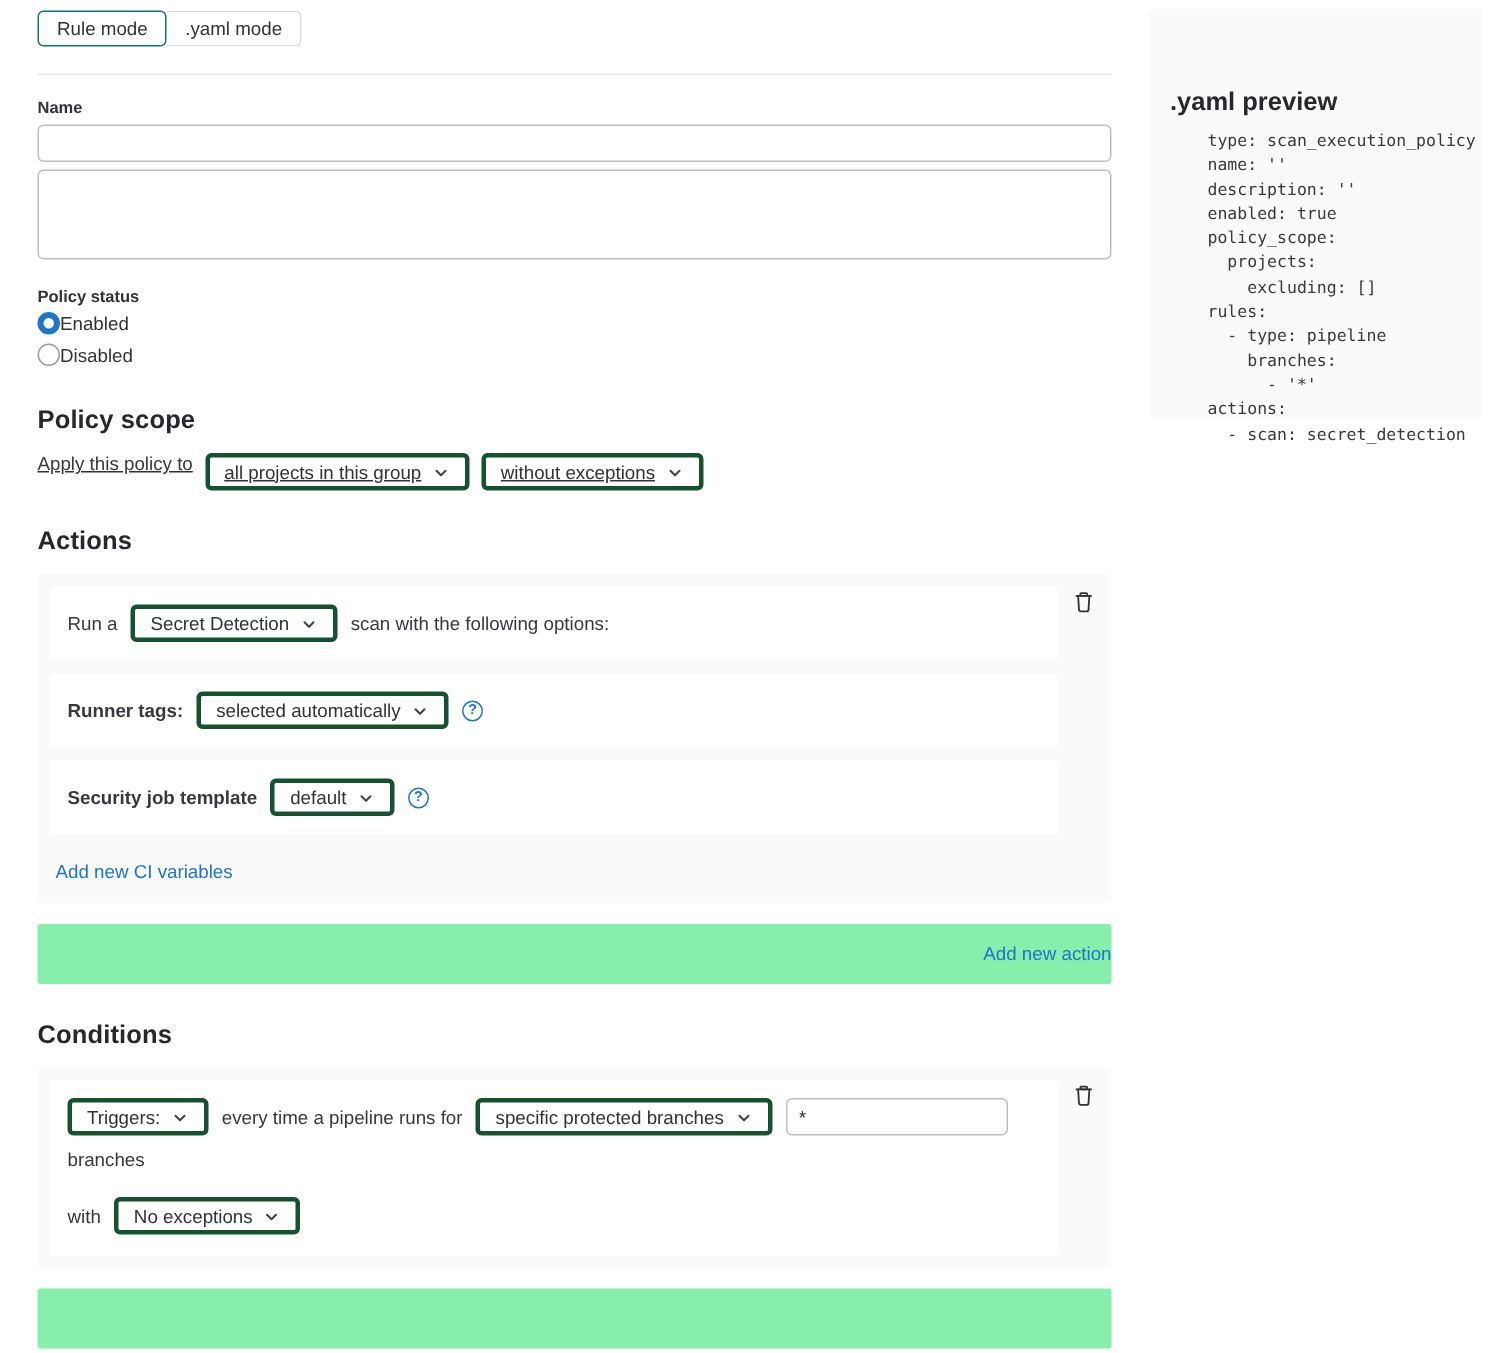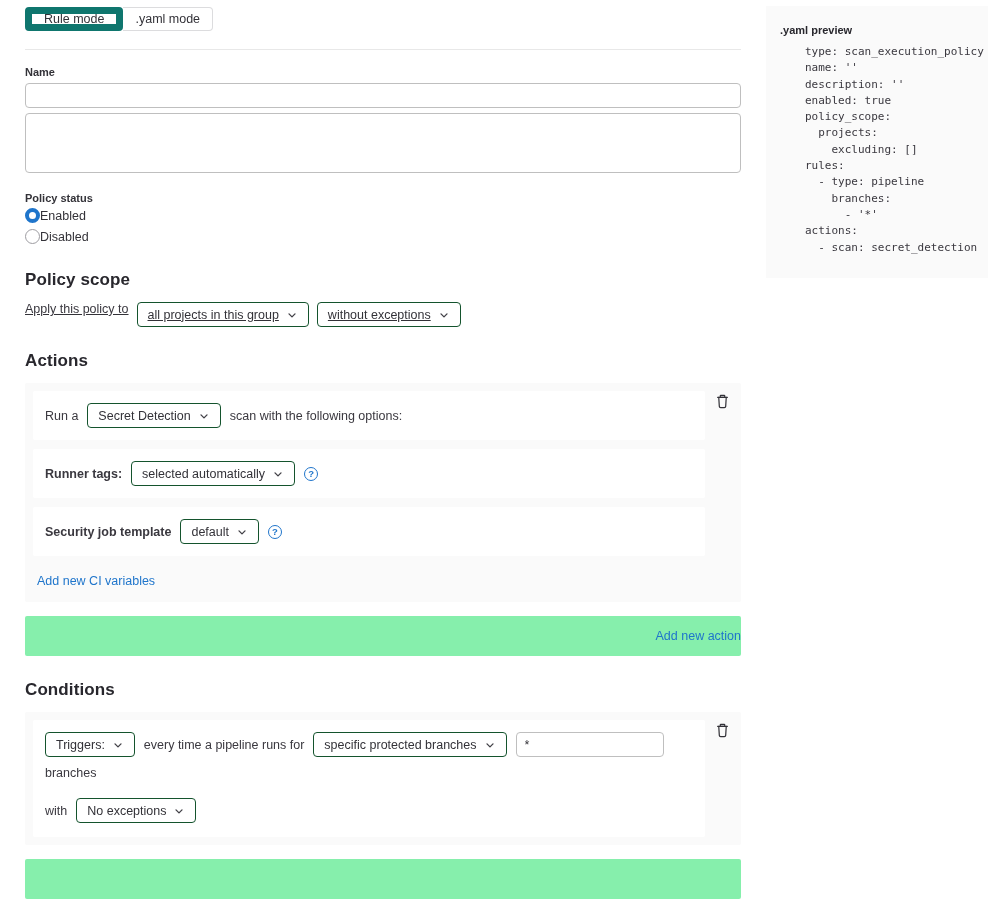--- a/index.html
+++ b/index.html
@@ -10,21 +10,21 @@
   }
   .main { position:absolute; left:25px; top:7px; width:716px; }
 
   
   .mode-group { display:inline-flex; }
   .mode-btn {
     height:24px; padding:0 12px; background:#fff; font-size:12.5px; color:#333238;
     border:1px solid #dcdcde; display:inline-flex; align-items:center; cursor:pointer;
     font-family:"Liberation Sans", sans-serif;
   }
-  .mode-btn.active { border:7px solid #0f766e; border-radius:4px; position:relative; z-index:2; }
+  .mode-btn.active { border:1px solid #0f766e; border-radius:4px; position:relative; z-index:2; }
   .mode-btn.inactive { border-left:none; border-radius:0 4px 4px 0; }
 
   hr.divider { border:none; border-top:1px solid #e8e8e8; margin-top:18px; }
 
   .field-label { font-weight:700; font-size:11px; color:#333238; margin-top:16px; }
   .optional { font-weight:400; color:#535158; }
 
   .text-input {
     margin-top:5px; width:100%; height:25px; border:1px solid #bfbfbf; border-radius:4px;
     background:#fff; padding:0 8px; font-size:12.5px; color:#333238;
@@ -43,21 +43,21 @@
   .radio.unchecked { border:1px solid #9e9da2; }
   .radio-label { font-size:12.5px; color:#333238; }
 
   h2.section { font-size:17px; font-weight:700; color:#28272d; margin-top:24px; letter-spacing:.1px; }
 
   .inline-row { display:flex; align-items:flex-start; gap:8px; margin-top:12px; flex-wrap:wrap;text-decoration:underline; }
   .inline-text { font-size:12.5px; color:#3a383f; }
   .bold { font-weight:700; }
 
   .dd-btn {
-    height:25px; background:#fff; border:1px solid #14532d; border-radius:4px;
+    height:25px; background:#fff; border:3px solid #14532d; border-radius:4px;
     display:inline-flex; align-items:center; gap:7px; padding:0 10px; cursor:pointer;
     font-size:12.5px; color:#333238; font-family:"Liberation Sans", sans-serif; white-space:nowrap;
   }
   .chev { display:inline-flex; }
 
   .card { position:relative; margin-top:12px; background:#fafafa; border-radius:2px; padding:8px; }
   .card-row { background:#fff; border-radius:2px; margin-right:28px; margin-bottom:9px;
               padding:12px; display:flex; align-items:center; gap:9px; flex-wrap:wrap; }
   .trash-btn { position:absolute; top:9px; right:10px; background:none; border:none; cursor:pointer;
                width:18px; height:18px; display:flex; align-items:center; justify-content:center; }
@@ -70,21 +70,21 @@
 
   a.link { color:#1f75cb; font-size:12.5px; text-decoration:none; cursor:pointer; }
   .card-link-row { padding:8px 4px 6px 4px; }
 
   .band { background:#86efac; border-radius:2px; margin-top:14px; height:40px;
           display:flex; align-items:center; padding-left:12px;justify-content:flex-end; }
 
   
   .yaml-panel { position:absolute; left:766px; top:6px; width:222px; height:272px;
                 background:#fafafa; padding:18px 14px; }
-  .yaml-title { font-weight:700; font-size:11px; color:#28272d; }
+  .yaml-title { font-weight:700; font-size:17px; color:#28272d;margin-top:34px; }
   .yaml-code { margin-top:8px; font-family:"DejaVu Sans Mono", monospace; font-size:11px;
                line-height:16.3px; color:#3a383f; white-space:pre;margin-left:25px; }
 </style>
 </head>
 <body>
 
 <div class="main">
 
   <div class="mode-group">
     <button class="mode-btn active">Rule mode</button>

